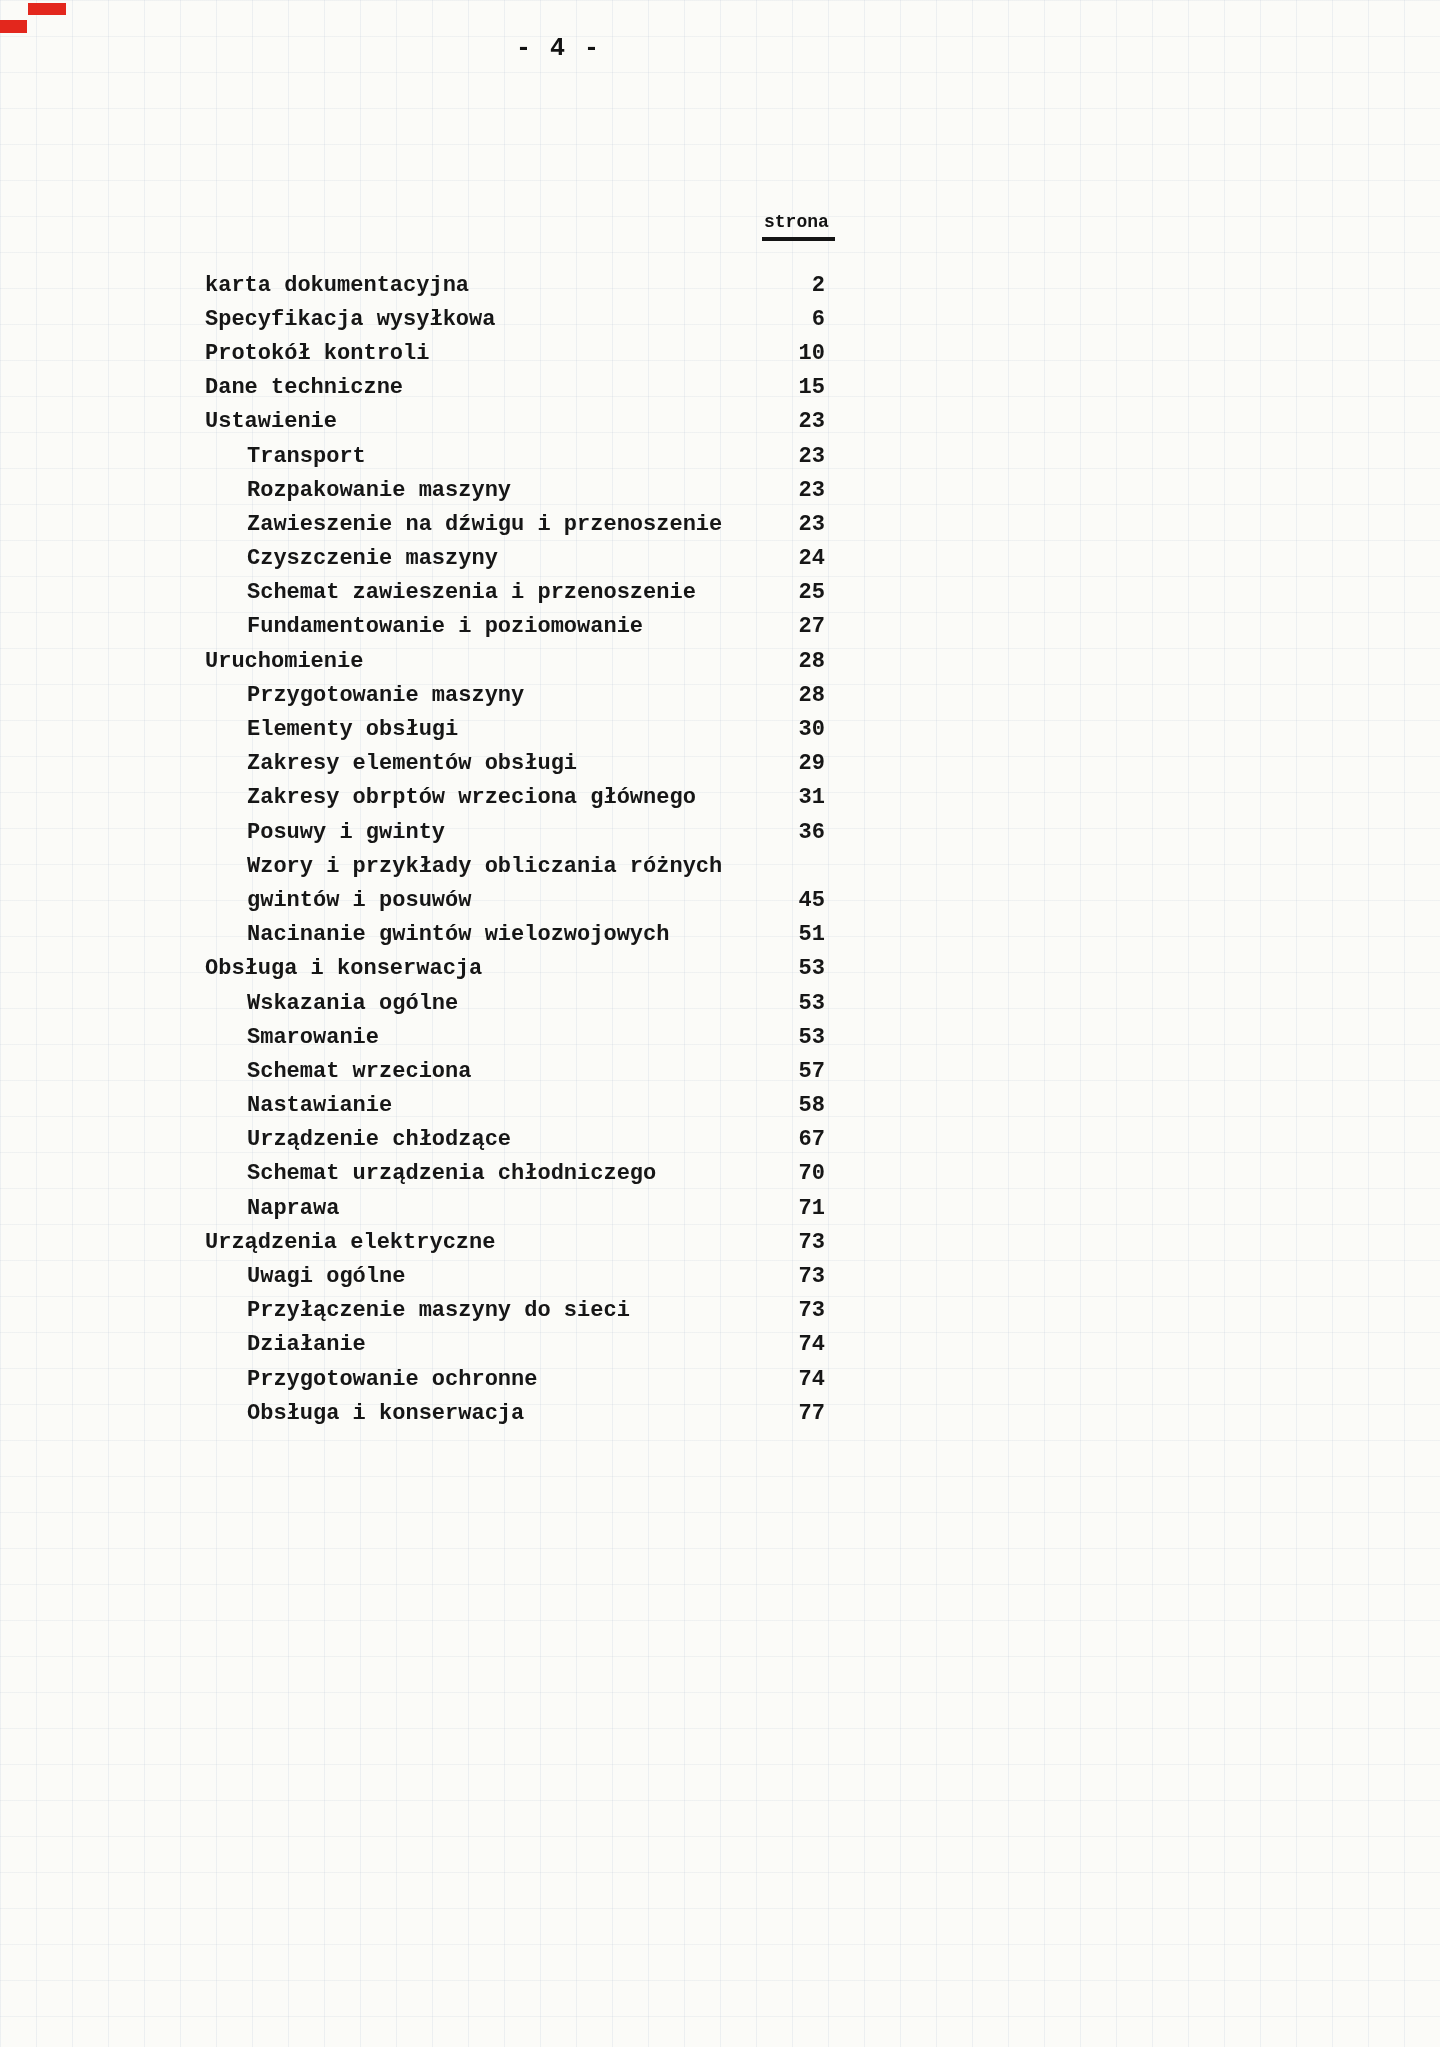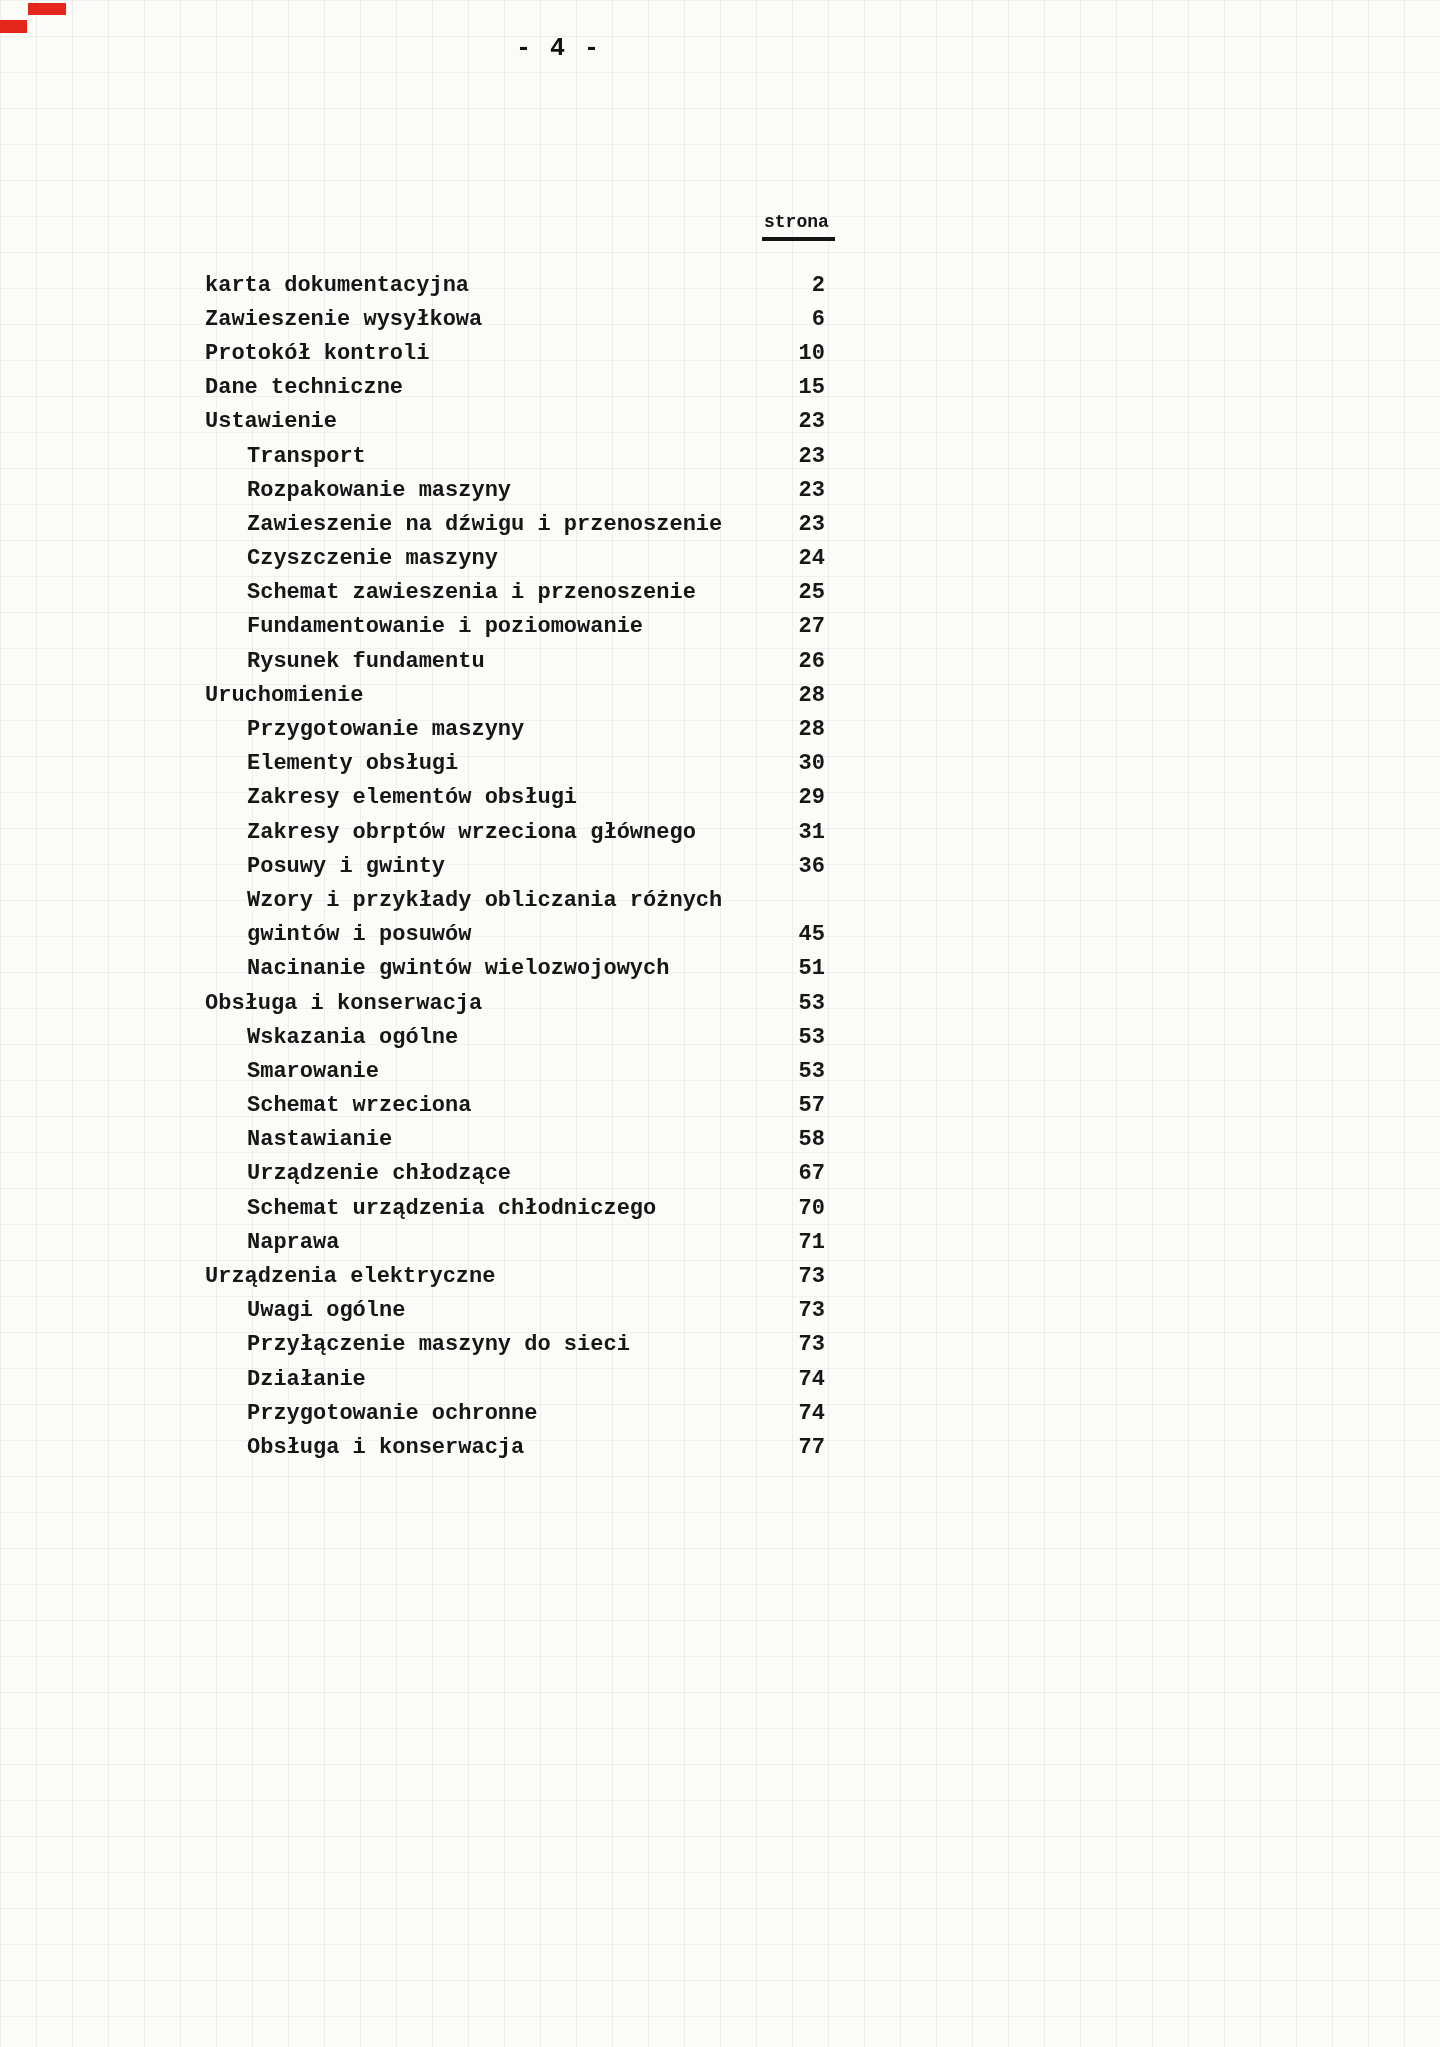--- a/index.html
+++ b/index.html
@@ -93,21 +93,21 @@
 <div class="page-number-header">- 4 -</div>
 
 <div class="column-header">strona</div>
 
 <div class="toc-list" id="toc-list">
     <div class="toc-row">
     <span class="toc-label">karta dokumentacyjna</span>
     <span class="toc-page">2</span>
   </div>
     <div class="toc-row">
-    <span class="toc-label">Zawieszenie wysyłkowa</span>
+    <span class="toc-label">Specyfikacja wysyłkowa</span>
     <span class="toc-page">6</span>
   </div>
     <div class="toc-row">
     <span class="toc-label">Protokół kontroli</span>
     <span class="toc-page">10</span>
   </div>
     <div class="toc-row">
     <span class="toc-label">Dane techniczne</span>
     <span class="toc-page">15</span>
   </div>
@@ -132,24 +132,20 @@
     <span class="toc-page">24</span>
   </div>
     <div class="toc-row indent">
     <span class="toc-label">Schemat zawieszenia i przenoszenie</span>
     <span class="toc-page">25</span>
   </div>
     <div class="toc-row indent">
     <span class="toc-label">Fundamentowanie i poziomowanie</span>
     <span class="toc-page">27</span>
   </div>
-    <div class="toc-row indent">
-    <span class="toc-label">Rysunek fundamentu</span>
-    <span class="toc-page">26</span>
-  </div>
     <div class="toc-row">
     <span class="toc-label">Uruchomienie</span>
     <span class="toc-page">28</span>
   </div>
     <div class="toc-row indent">
     <span class="toc-label">Przygotowanie maszyny</span>
     <span class="toc-page">28</span>
   </div>
     <div class="toc-row indent">
     <span class="toc-label">Elementy obsługi</span>

